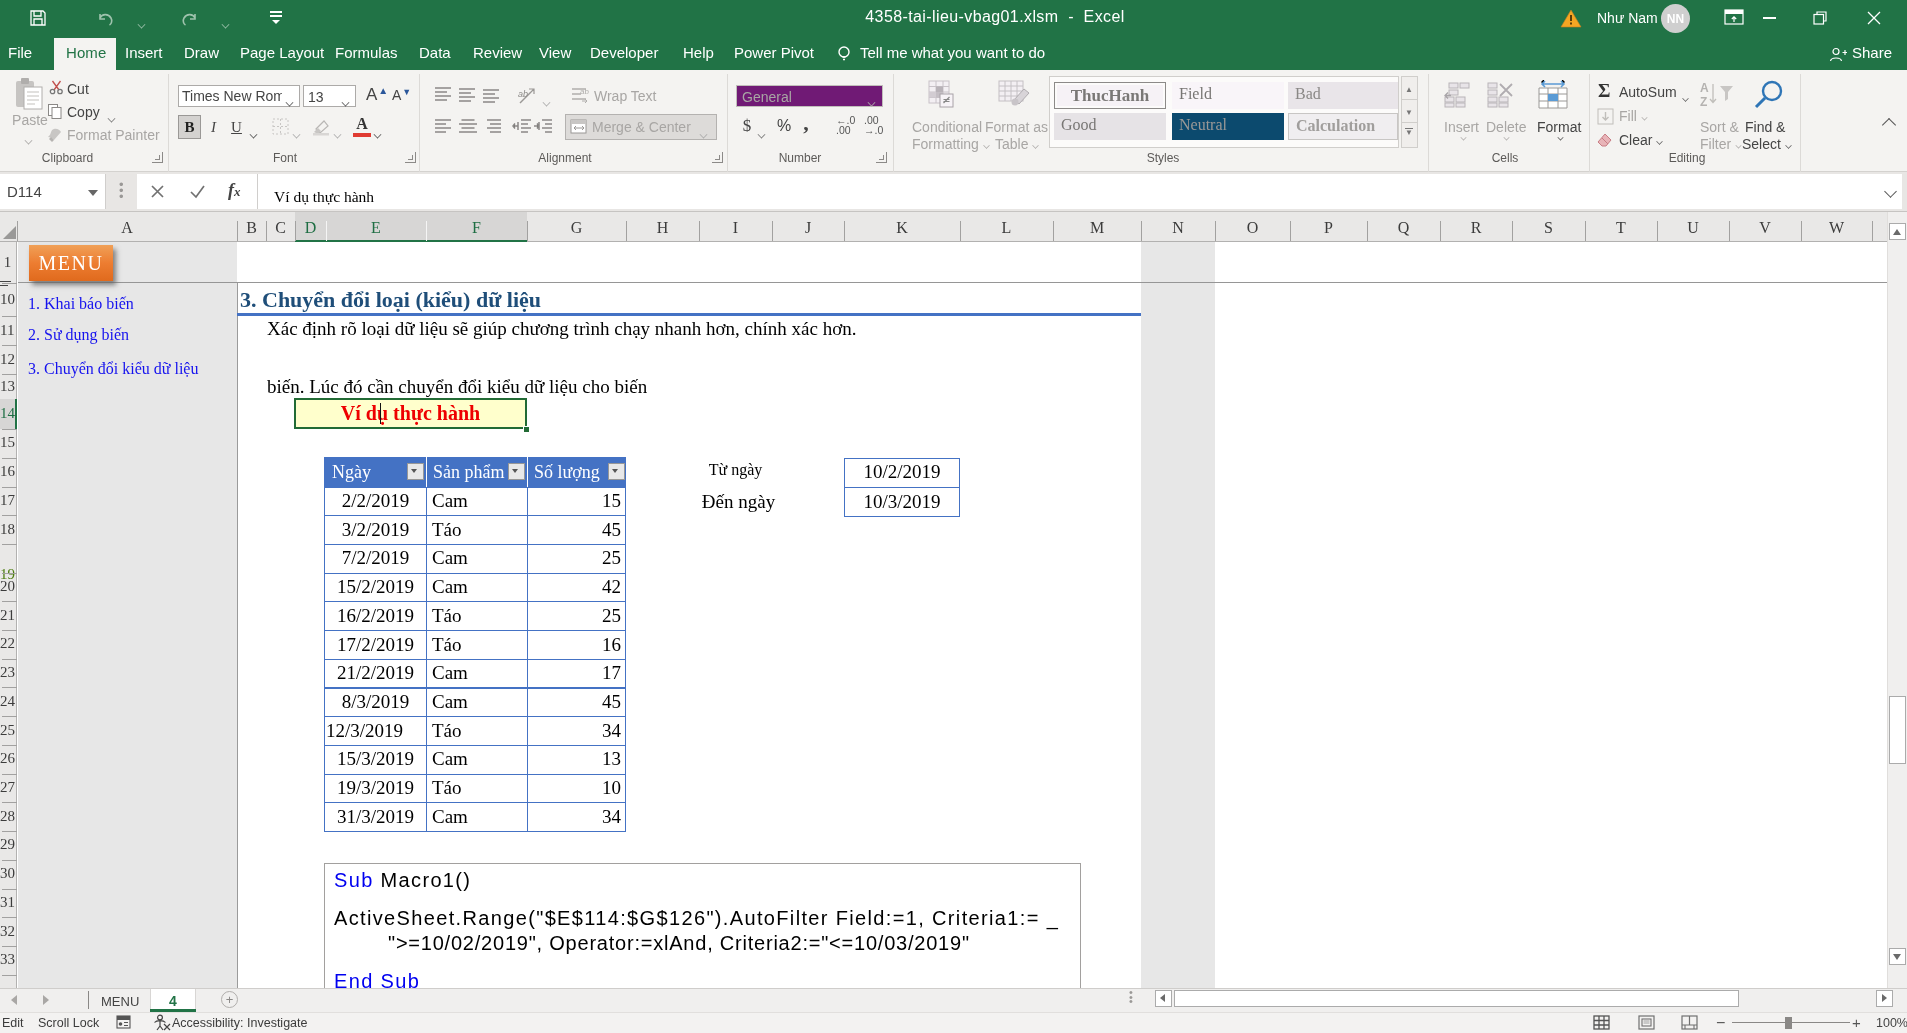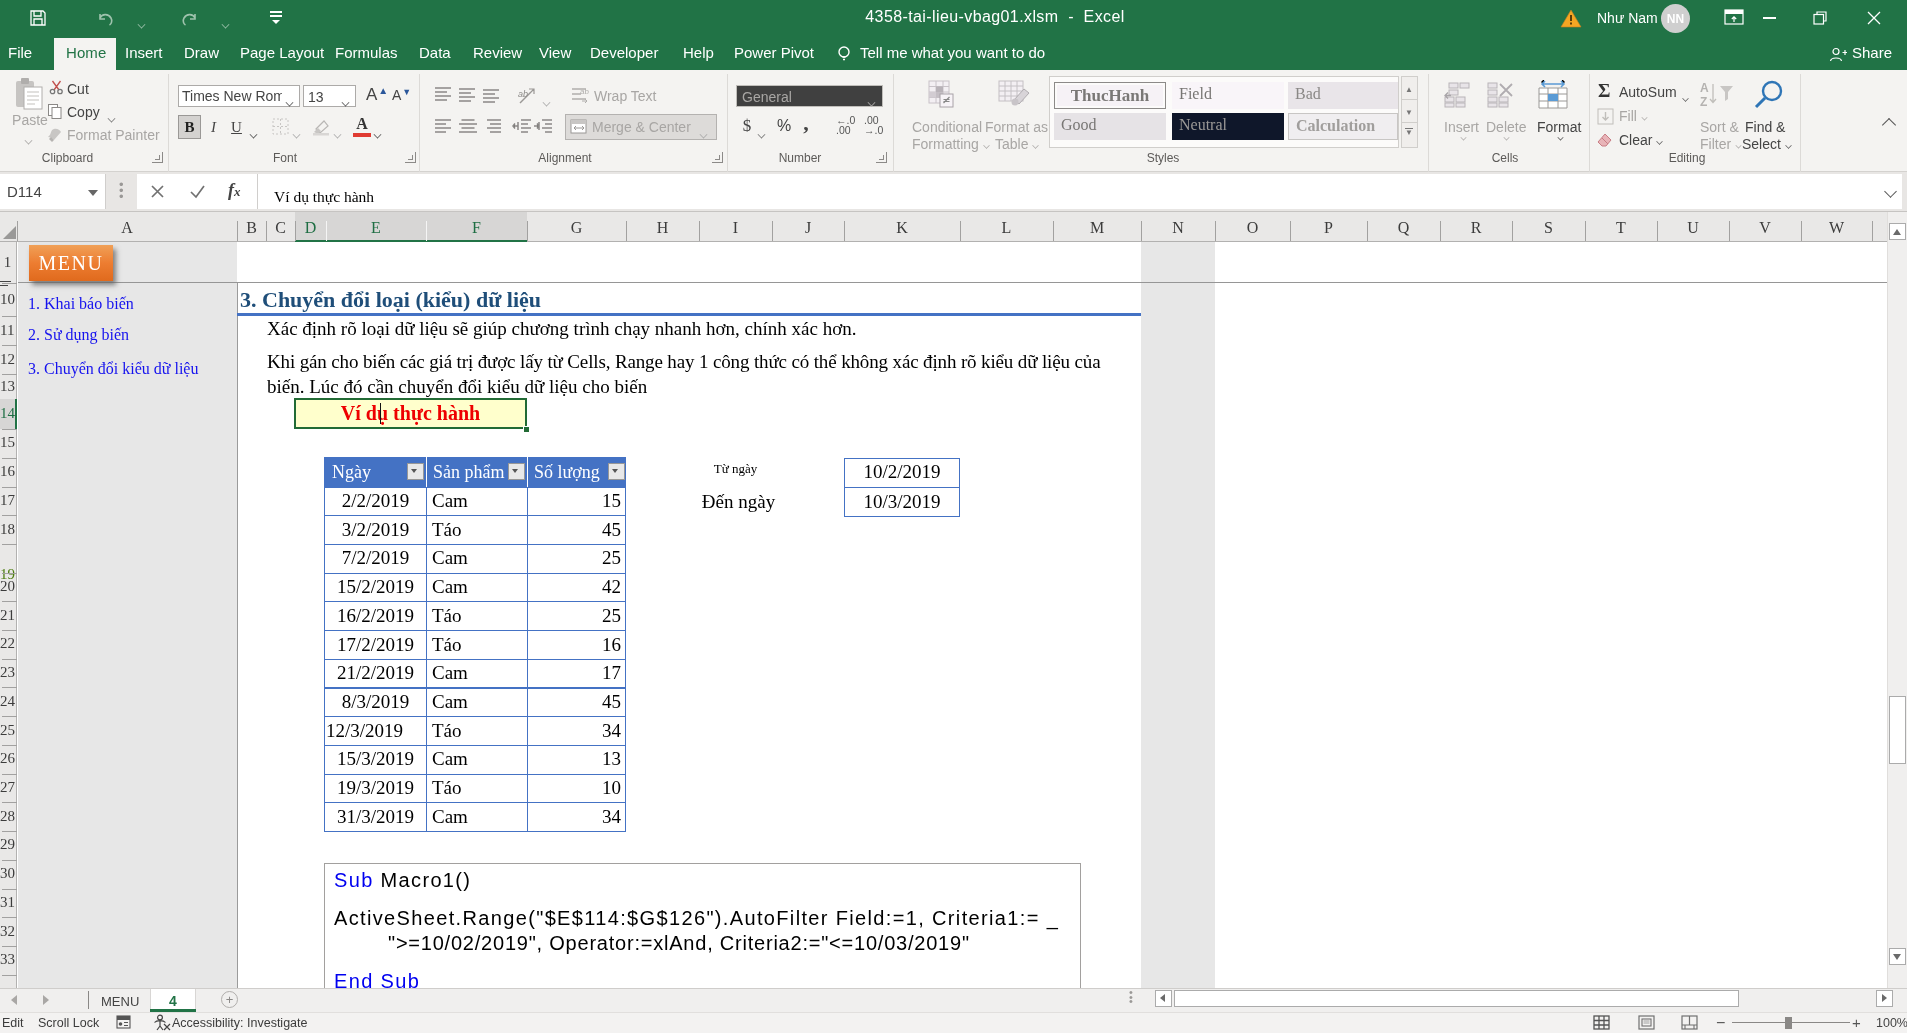--- a/index.html
+++ b/index.html
@@ -186,21 +186,21 @@
     <rect x="1" y="1" width="15" height="13" fill="#fff" stroke="#9a9896"></rect>
     <rect x="1" y="1" width="15" height="4" fill="#c8c6c4"></rect>
     <path d="M4 9h10M6 7l-2 2 2 2M12 7l2 2-2 2" stroke="#9a9896" fill="none"></path>
   </svg>
 <div class="a gt" style="left:592px;top:119px">Merge &amp; Center</div>
 <div class="a" style="left:700px;top:124px;color:#aaa"><span class="chv"></span></div>
 <div class="a lbl" style="left:530px;width:70px">Alignment</div>
 <div class="dlg" style="left:712px"></div>
 <div class="grp" style="left:727px"></div>
 
-<div class="a" style="left:736px;top:85px;width:147px;height:22px;background:#404040;border:1px solid #c0beba"><span class="gt" style="font-size:14px;position:relative;left:5px;top:2px">General</span></div>
+<div class="a" style="left:736px;top:85px;width:147px;height:22px;background:#701a75;border:1px solid #c0beba"><span class="gt" style="font-size:14px;position:relative;left:5px;top:2px">General</span></div>
 <div class="a" style="left:868px;top:92px;color:#b0aeac"><span class="chv"></span></div>
 <div class="a rt ctr s" style="left:737px;top:115px;width:20px;height:22px;font-size:17px">$</div>
 <div class="a" style="left:758px;top:124px;color:#777"><span class="chv"></span></div>
 <div class="a rt ctr" style="left:773px;top:115px;width:22px;height:22px;font-size:16px">%</div>
 <div class="a rt ctr s" style="left:797px;top:112px;width:18px;height:22px;font-size:22px;font-weight:bold">,</div>
 <div class="a" style="left:836px;top:115px;font-size:10.5px;color:#555;line-height:10px">←.0<br>.00</div>
 <div class="a" style="left:864px;top:115px;font-size:10.5px;color:#555;line-height:10px">.00<br>→.0</div>
 <div class="a lbl" style="left:765px;width:70px">Number</div>
 <div class="dlg" style="left:876px"></div>
 <div class="grp" style="left:893px"></div>
@@ -224,21 +224,21 @@
   </svg>
 <div class="a gt" style="left:985px;top:119px">Format as</div>
 <div class="a gt" style="left:995px;top:136px">Table <span class="chv" style="transform:rotate(45deg) scale(.65)"></span></div>
 
 <div class="a" style="left:1049px;top:76px;width:350px;height:72px;background:#fcfbfa;border:1px solid #d0cecb"></div>
 <div class="a" style="left:1054px;top:82px;width:112px;height:27px;background:#f6f2f6;border:1px solid #8c8a88;box-shadow:inset 0 0 0 2px #fcfbfa"></div>
 <div class="a ctr s" style="left:1054px;top:82px;width:112px;height:27px;font-weight:bold;font-size:17px;color:#7a7876">ThucHanh</div>
 <div class="a s" style="left:1172px;top:82px;width:112px;height:27px;background:#f9f5f9;color:#787674;font-size:16px;padding:3px 0 0 7px">Field</div>
 <div class="a s" style="left:1288px;top:82px;width:110px;height:27px;background:#e9e5e9;color:#8a8886;font-size:16px;padding:3px 0 0 7px">Bad</div>
 <div class="a s" style="left:1054px;top:113px;width:112px;height:27px;background:#e6e3e6;color:#787674;font-size:16px;padding:3px 0 0 7px">Good</div>
-<div class="a s" style="left:1172px;top:113px;width:112px;height:27px;background:#0f172a;color:#9a9896;font-size:16px;padding:3px 0 0 7px">Neutral</div>
+<div class="a s" style="left:1172px;top:113px;width:112px;height:27px;background:#0c4a6e;color:#9a9896;font-size:16px;padding:3px 0 0 7px">Neutral</div>
 <div class="a s" style="left:1288px;top:113px;width:110px;height:27px;background:#f0eef0;color:#a09e9c;font-size:16px;padding:3px 0 0 7px;border:1px solid #c8c6c4;font-weight:bold">Calculation</div>
 <div class="a" style="left:1401px;top:76px;width:17px;height:72px;background:#f0eeec;border:1px solid #d0cecb"></div>
 <div class="a" style="left:1401px;top:99px;width:17px;height:1px;background:#d0cecb"></div>
 <div class="a" style="left:1401px;top:122px;width:17px;height:1px;background:#d0cecb"></div>
 <div class="a" style="left:1405px;top:85px;font-size:8px;color:#777">▲</div>
 <div class="a" style="left:1405px;top:108px;font-size:8px;color:#777">▼</div>
 <div class="a" style="left:1405px;top:128px;font-size:8px;color:#777;border-top:1.5px solid #777;line-height:8px">▼</div>
 <div class="a lbl" style="left:1128px;width:70px">Styles</div>
 <div class="grp" style="left:1428px"></div>
 
@@ -451,21 +451,20 @@
 <div class="a" style="left:1141px;top:242px;width:74px;height:746px;background:#e7e7e7"></div>
 <div class="a" style="left:18px;top:282px;width:1869px;height:1.2px;background:#969696"></div>
 <div class="a" style="left:236.5px;top:283px;width:1.2px;height:705px;background:#9b9b9b"></div>
 <div class="a ctr s" style="left:29px;top:245px;width:84px;height:36px;background:linear-gradient(180deg,#f0a057 0%,#ed7d31 50%,#e06a1d 100%);box-shadow:3px 4px 5px rgba(100,100,100,.8);color:#fff;font-size:20px;letter-spacing:1.5px">MENU</div>
 <div class="a s" style="left:28px;top:294.5px;font-size:16px;color:#1512ee">1. Khai báo biến</div>
 <div class="a s" style="left:28px;top:325.5px;font-size:16px;color:#1512ee">2. Sử dụng biến</div>
 <div class="a s" style="left:28px;top:359.5px;font-size:16px;color:#1512ee">3. Chuyển đổi kiểu dữ liệu</div>
 <div class="a s" style="left:240px;top:287px;font-size:22px;font-weight:bold;color:#1f4e79">3. Chuyển đổi loại (kiểu) dữ liệu</div>
 <div class="a" style="left:237px;top:313px;width:904px;height:2.5px;background:#4472c4"></div>
 <div class="a s" style="left:267px;top:318px;font-size:19px;color:#000">Xác định rõ loại dữ liệu sẽ giúp chương trình chạy nhanh hơn, chính xác hơn.</div>
-<div class="a s" style="left:267px;top:351px;font-size:19px;color:#000;white-space:nowrap;letter-spacing:-0.14px">Khi gán cho biến các giá trị được lấy từ Cells, Range hay 1 công thức có thể không xác định rõ kiểu dữ liệu của</div>
 <div class="a s" style="left:267px;top:376px;font-size:19px;color:#000">biến. Lúc đó cần chuyển đổi kiểu dữ liệu cho biến</div>
 <div class="a" style="left:294px;top:398px;width:233px;height:31px;background:#ffffcc;border:2px solid #226b35"></div>
 <div class="a s ctr" style="left:294px;top:398px;width:233px;height:31px;font-size:20px;font-weight:bold;color:#ee0000">Ví dụ thực hành</div>
 <div class="a" style="left:380px;top:403px;width:1.4px;height:21px;background:#111"></div>
 <div class="a" style="left:522.5px;top:425.5px;width:7px;height:7px;background:#226b35;border:1.5px solid #fff"></div>
 
 <div class="a" style="left:324px;top:457px;width:302px;height:29.5px;background:#4472c4"></div>
 <div class="a s" style="left:332px;top:462px;font-size:18px;color:#fff">Ngày</div>
 <div class="a s" style="left:433px;top:462px;font-size:18px;color:#fff">Sản phẩm</div>
 <div class="a s" style="left:534px;top:462px;font-size:18px;color:#fff">Số lượng</div>
@@ -523,21 +522,21 @@
 <div class="a s" style="left:527px;top:719.6px;width:94px;text-align:right;font-size:19px">34</div>
 <div class="a s" style="left:326px;top:748.3px;width:99px;text-align:center;font-size:19px">15/3/2019</div>
 <div class="a s" style="left:432px;top:748.3px;font-size:19px">Cam</div>
 <div class="a s" style="left:527px;top:748.3px;width:94px;text-align:right;font-size:19px">13</div>
 <div class="a s" style="left:326px;top:777.0px;width:99px;text-align:center;font-size:19px">19/3/2019</div>
 <div class="a s" style="left:432px;top:777.0px;font-size:19px">Táo</div>
 <div class="a s" style="left:527px;top:777.0px;width:94px;text-align:right;font-size:19px">10</div>
 <div class="a s" style="left:326px;top:805.7px;width:99px;text-align:center;font-size:19px">31/3/2019</div>
 <div class="a s" style="left:432px;top:805.7px;font-size:19px">Cam</div>
 <div class="a s" style="left:527px;top:805.7px;width:94px;text-align:right;font-size:19px">34</div>
-<div class="a s" style="left:699px;top:461px;width:73px;text-align:center;font-size:13px">Từ ngày</div>
+<div class="a s" style="left:699px;top:461px;width:73px;text-align:center;font-size:16px">Từ ngày</div>
 <div class="a s" style="left:699px;top:490.5px;width:79px;text-align:center;font-size:19px">Đến ngày</div>
 <div class="a" style="left:844px;top:457.5px;width:116px;height:30px;border:1.2px solid #4472c4"></div>
 <div class="a" style="left:844px;top:486.5px;width:116px;height:30px;border:1.2px solid #4472c4"></div>
 <div class="a s" style="left:844px;top:461px;width:116px;text-align:center;font-size:19px">10/2/2019</div>
 <div class="a s" style="left:844px;top:490.5px;width:116px;text-align:center;font-size:19px">10/3/2019</div>
 <div class="a" style="left:324px;top:863px;width:757px;height:135px;background:#fff;border:1px solid #a2a09e"></div>
 <div class="a" style="left:334px;top:869px;font-size:20px;color:#000;letter-spacing:1.35px"><span style="color:#0000f0">Sub</span> Macro1()</div>
 <div class="a" style="left:334px;top:907px;font-size:20px;color:#000;letter-spacing:1.35px">ActiveSheet.Range("$E$114:$G$126").AutoFilter Field:=1, Criteria1:= _</div>
 <div class="a" style="left:388px;top:932px;font-size:20px;color:#000;letter-spacing:0.78px">"&gt;=10/02/2019", Operator:=xlAnd, Criteria2:="&lt;=10/03/2019"</div>
 <div class="a" style="left:334px;top:970px;font-size:20px;color:#0000f0;letter-spacing:1.35px">End Sub</div>

